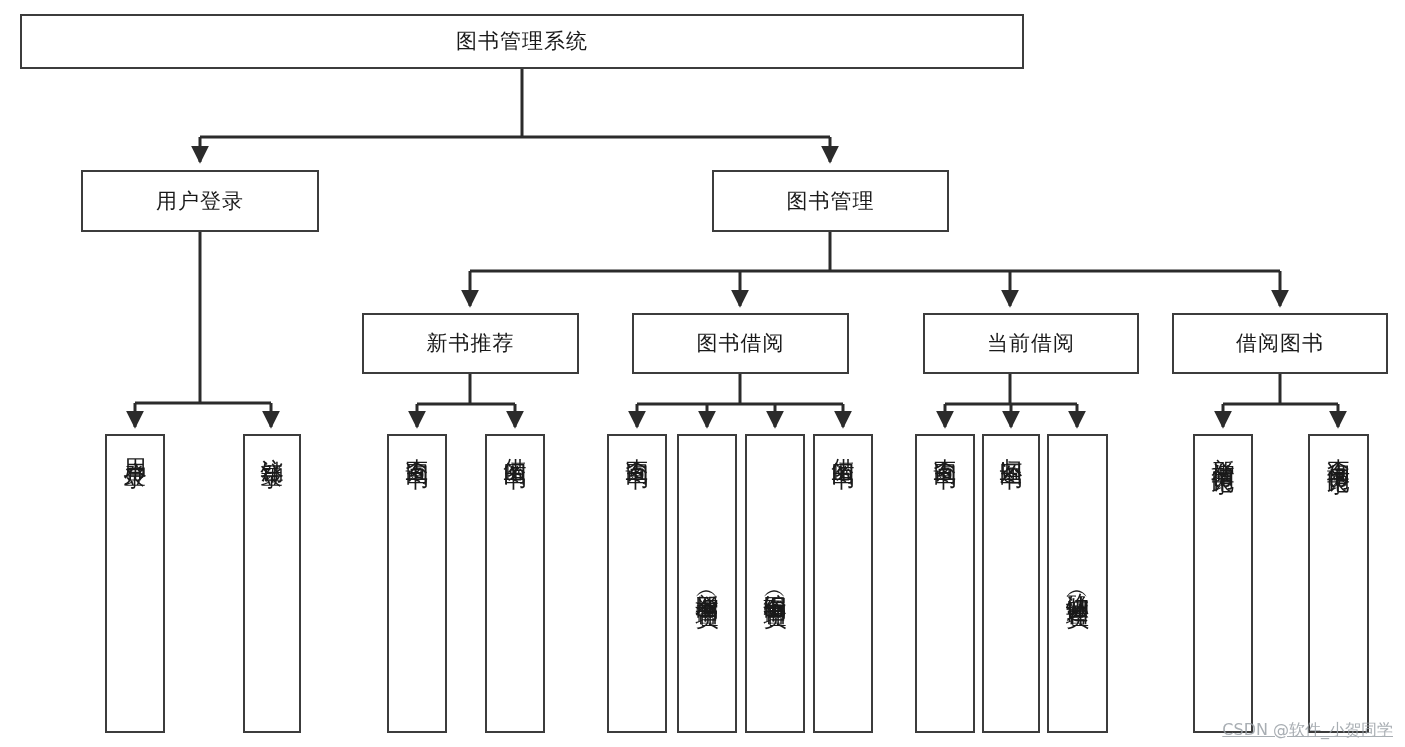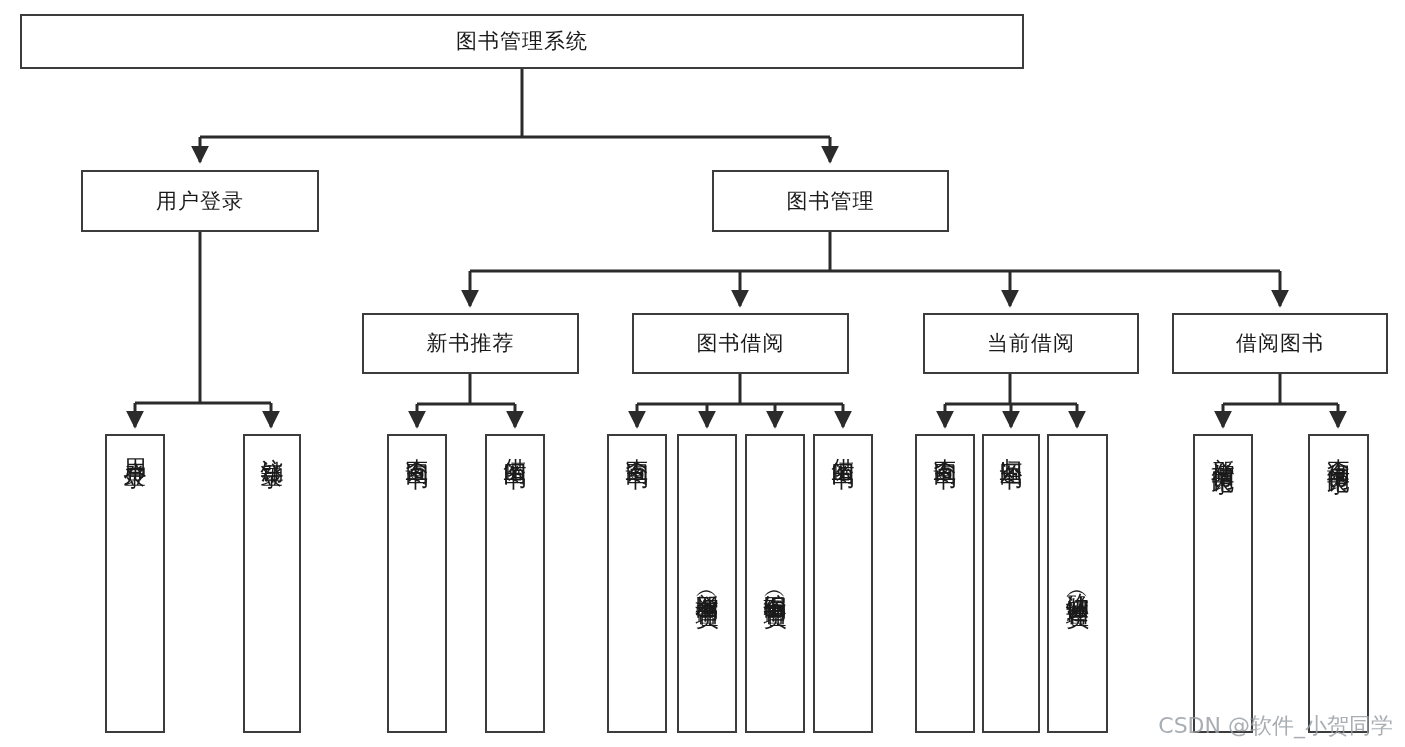--- a/index.html
+++ b/index.html
@@ -62,26 +62,27 @@
     padding-top: 0;
   }
   .node.vertical.tall-text .node-label {
     font-size: 23px;
     letter-spacing: 2px;
   }
   .watermark {
     position: absolute;
     right: 12px;
     bottom: 6px;
-    font-size: 22px;
+    font-size: 16px;
     color: #9aa0a6;
     opacity: 0.85;
     z-index: 5;
     white-space: nowrap;
     font-family: "DejaVu Sans", "Liberation Sans", sans-serif;
+    text-decoration: underline;
   }
 </style>
 </head>
 <body>
 
 <div id="diagram-root">
 
   <svg id="diagram-svg" viewBox="0 0 1405 747" xmlns="http://www.w3.org/2000/svg">
     <defs>
       <marker id="arrow" viewBox="0 0 10 10" refX="9" refY="5" markerWidth="6" markerHeight="6" orient="auto-start-reverse">

